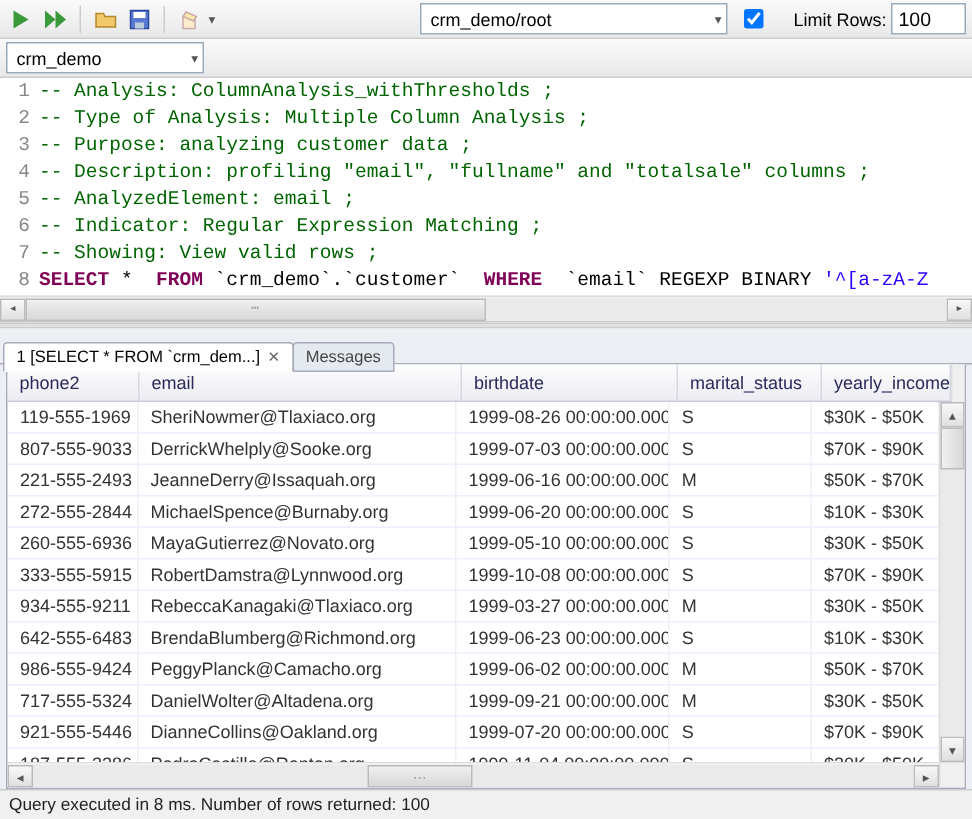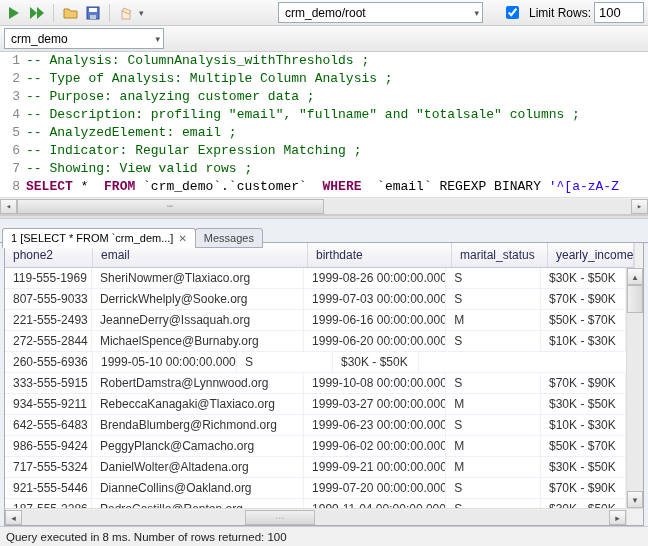--- a/index.html
+++ b/index.html
@@ -2,25 +2,25 @@
 <html><head>
 <meta charset="utf-8">
 <style>
 * { box-sizing: border-box; margin: 0; padding: 0; }
 body { font-family: "Segoe UI", Tahoma, sans-serif; font-size: 12px; background: #f0f0f0; color: #000; width: 648px; height: 546px; overflow: hidden; display: flex; flex-direction: column; }
 .toolbar { display: flex; align-items: center; gap: 3px; padding: 2px 4px; background: linear-gradient(#fafafa,#e8e8e8); border-bottom: 1px solid #ccc; height: 26px; }
 .toolbar .icon-btn { width: 20px; height: 20px; display: flex; align-items: center; justify-content: center; border: 1px solid transparent; border-radius: 2px; cursor: pointer; }
 .toolbar .sep { width: 1px; height: 18px; background: #ccc; margin: 0 3px; }
 .toolbar .combo { height: 21px; border: 1px solid #9ab; background: #fff; display: flex; align-items: center; justify-content: space-between; padding: 0 3px 0 6px; font-size: 12px; }
 .toolbar .combo.schema { width: 205px; margin-left: 6px; }
-.toolbar .chk { display: flex; align-items: center; gap: 10px; margin-left: 20px; font-size: 12px; }
+.toolbar .chk { display: flex; align-items: center; gap: 20px; margin-left: 8px; font-size: 12px; }
 .toolbar .chk input { width: 13px; height: 13px; }
 .toolbar .rows-input { width: 50px; height: 21px; border: 1px solid #9ab; padding: 0 4px; font-size: 13px; }
 .toolbar2 { display: flex; align-items: center; gap: 3px; padding: 2px 4px; background: linear-gradient(#fafafa,#e8e8e8); border-bottom: 1px solid #ccc; height: 26px; }
-.toolbar2 .combo.db { width: 160px; }
+.toolbar2 .combo.db { width: 132px; }
 .editor { background: #fff; font-family: Consolas, "Courier New", monospace; font-size: 13px; overflow: hidden; position: relative; height: 163px; border-bottom: 1px solid #ccc; display: flex; flex-direction: column; }
 .editor-lines { flex: 1; overflow: hidden; }
 .editor-row { display: flex; align-items: flex-start; white-space: pre; line-height: 18px; }
 .gutter { width: 26px; text-align: right; padding-right: 6px; color: #888; background: #fff; flex-shrink: 0; user-select: none; }
 .code { flex: 1; overflow: hidden; }
 .tok-comment { color: #006400; }
 .tok-kw { color: #7f0055; font-weight: bold; }
 .tok-str { color: #2a00ff; }
 .hscroll { height: 17px; background: #f0f0f0; border-top: 1px solid #ddd; display: flex; align-items: center; }
 .hscroll .arrow { width: 17px; height: 15px; background: linear-gradient(#f8f8f8,#e0e0e0); border: 1px solid #bbb; display: flex; align-items: center; justify-content: center; font-size: 9px; color: #555; }
@@ -174,20 +174,21 @@
           </div>
           <div class="grid-row">
             <div class="cell col0">272-555-2844</div>
             <div class="cell col1">MichaelSpence@Burnaby.org</div>
             <div class="cell col2">1999-06-20 00:00:00.000</div>
             <div class="cell col3">S</div>
             <div class="cell col4">$10K - $30K</div>
           </div>
           <div class="grid-row">
             <div class="cell col0">260-555-6936</div>
+            <div class="cell col1">MayaGutierrez@Novato.org</div>
             <div class="cell col2">1999-05-10 00:00:00.000</div>
             <div class="cell col3">S</div>
             <div class="cell col4">$30K - $50K</div>
           </div>
           <div class="grid-row">
             <div class="cell col0">333-555-5915</div>
             <div class="cell col1">RobertDamstra@Lynnwood.org</div>
             <div class="cell col2">1999-10-08 00:00:00.000</div>
             <div class="cell col3">S</div>
             <div class="cell col4">$70K - $90K</div>

